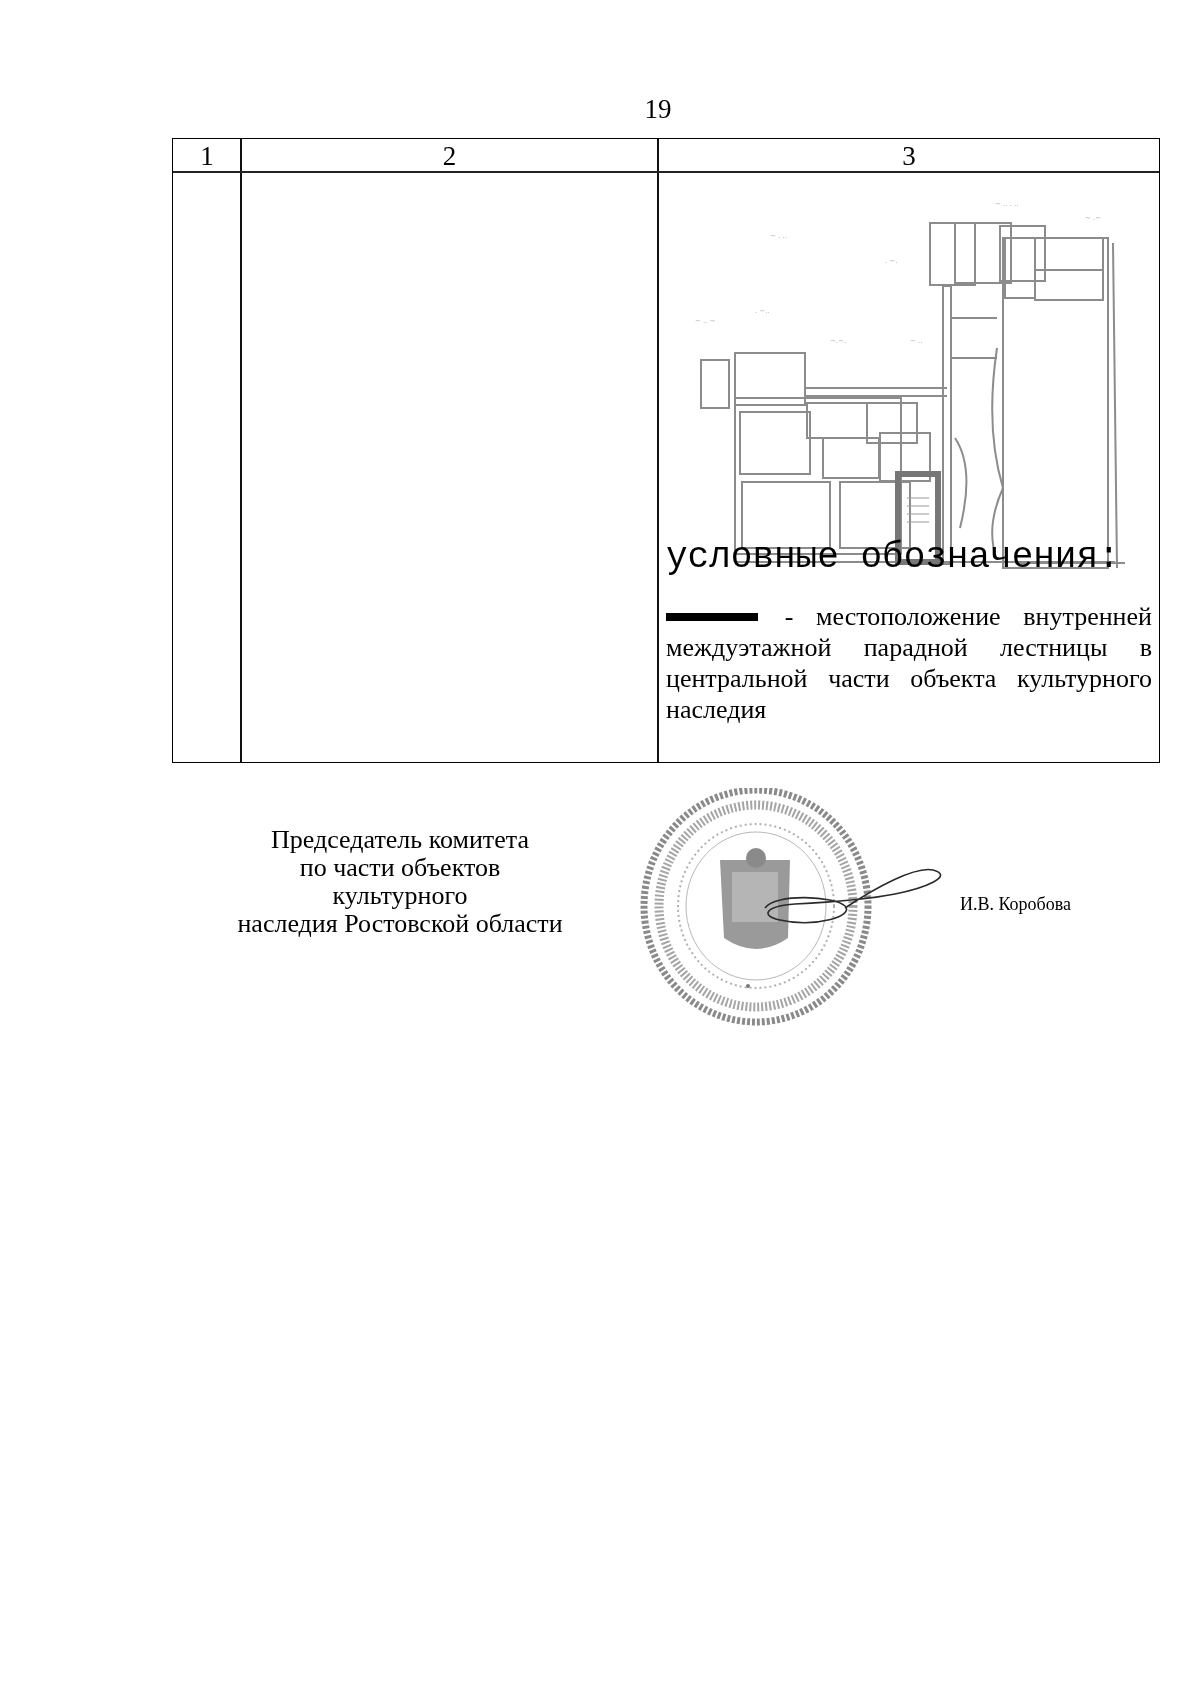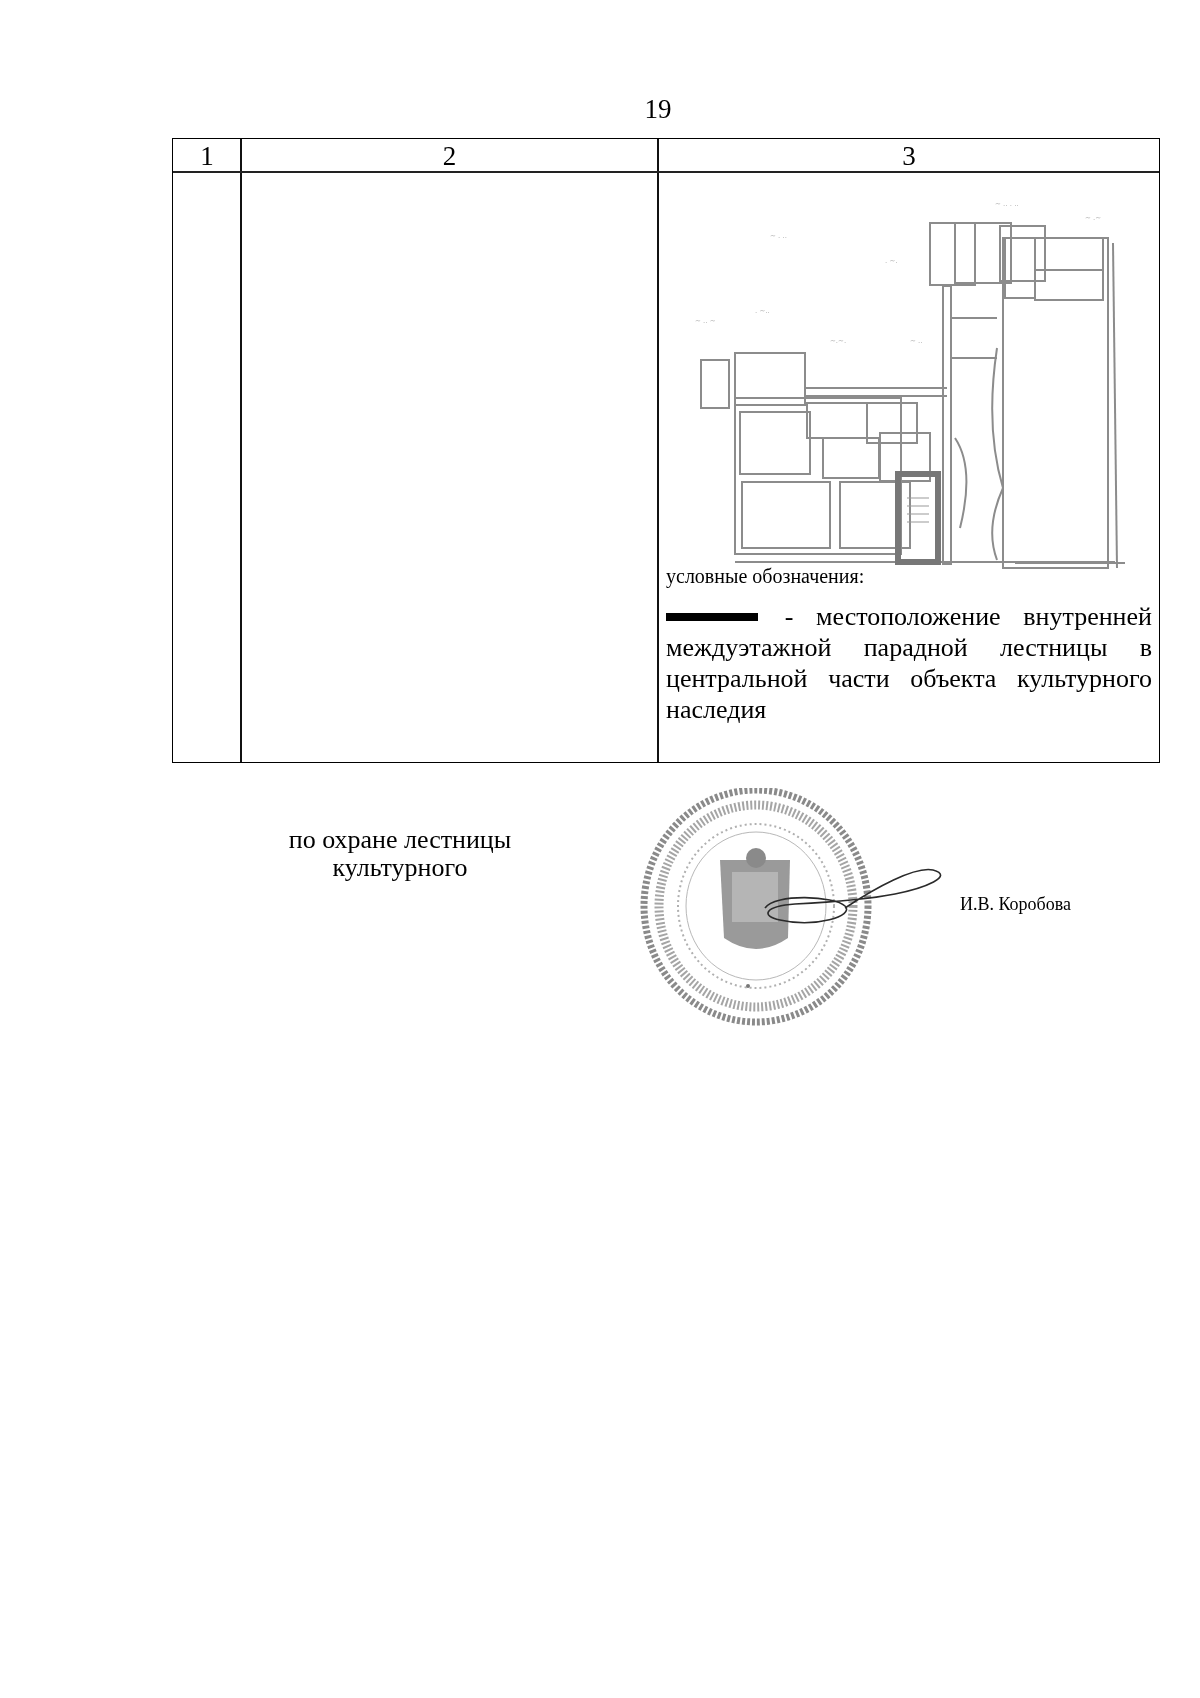--- a/index.html
+++ b/index.html
@@ -4,21 +4,21 @@
 <style>
   html, body { margin: 0; padding: 0; background: #ffffff; }
   body { width: 1200px; height: 1698px; position: relative; overflow: hidden;
          font-family: "Liberation Serif", "DejaVu Serif", serif; color: #000; }
   .abs { position: absolute; }
   .page-number { left: 600px; width: 116px; top: 74px; text-align: center; font-size: 27px; line-height: 30px; margin-top: 20px; }
   .table { left: 172px; top: 138px; width: 988px; height: 625px; border: 1.5px solid #000; box-sizing: border-box; }
   .vline { position: absolute; top: 0; bottom: 0; width: 0; border-left: 2px solid #111; }
   .hline { position: absolute; left: 0; right: 0; height: 0; border-top: 2px solid #222; }
   .hdr { position: absolute; top: 0; height: 33px; text-align: center; font-size: 27px; line-height: 34px; }
-  .legend-title { left: 666px; top: 561px; font-size: 20px; line-height: 30px; white-space: nowrap; }
+  .legend-title { left: 666px; top: 543px; font-size: 36px; line-height: 30px; white-space: nowrap; font-family: Liberation Mono, monospace; }
   .legend-body { left: 666px; top: 601px; width: 486px; font-size: 26px; line-height: 31px; text-align: justify; text-align-last: left; }
   .legend-bar { display: inline-block; width: 92px; height: 8px; background: #000; vertical-align: middle; margin-right: 4px; position: relative; top: -2px; }
   .sig-title { left: 230px; top: 826px; width: 340px; text-align: center; font-size: 26px; line-height: 28px; }
   .sig-name { left: 960px; top: 889px; font-size: 18px; line-height: 30px; white-space: nowrap; }
 </style>
 </head>
 <body>
 
 <div class="abs page-number">19</div>
 
@@ -88,21 +88,23 @@
     <line x1="222" y1="324" x2="244" y2="324"></line>
   </g>
 </svg>
 
 <div class="abs legend-title">условные обозначения:</div>
 <div class="abs legend-body">
   <span class="legend-bar"></span><span> - </span><span>местоположение внутренней междуэтажной парадной лестницы в центральной части объекта культурного наследия</span>
 </div>
 
 <div class="abs sig-title">
-  <div>по охране лестницы культурного</div>
+  <div>Председатель комитета</div>
+  <div>по части объектов культурного</div>
+  <div>наследия Ростовской области</div>
 </div>
 
 <svg class="abs" style="left:640px; top:788px;" width="235" height="240" viewBox="0 0 235 240">
   <ellipse cx="116" cy="118" rx="112" ry="116" fill="none" stroke="#8a8a8a" stroke-width="7" stroke-dasharray="3 2"></ellipse>
   <ellipse cx="116" cy="118" rx="97" ry="101" fill="none" stroke="#a5a5a5" stroke-width="9" stroke-dasharray="2 2"></ellipse>
   <ellipse cx="116" cy="118" rx="78" ry="82" fill="none" stroke="#b0b0b0" stroke-width="2" stroke-dasharray="2 3"></ellipse>
   <ellipse cx="116" cy="118" rx="70" ry="74" fill="none" stroke="#b8b8b8" stroke-width="1"></ellipse>
 
   <g fill="#8f8f8f">
     <path d="M80 72 L150 72 L148 150 Q116 172 84 150 Z" fill="#9a9a9a"></path>

